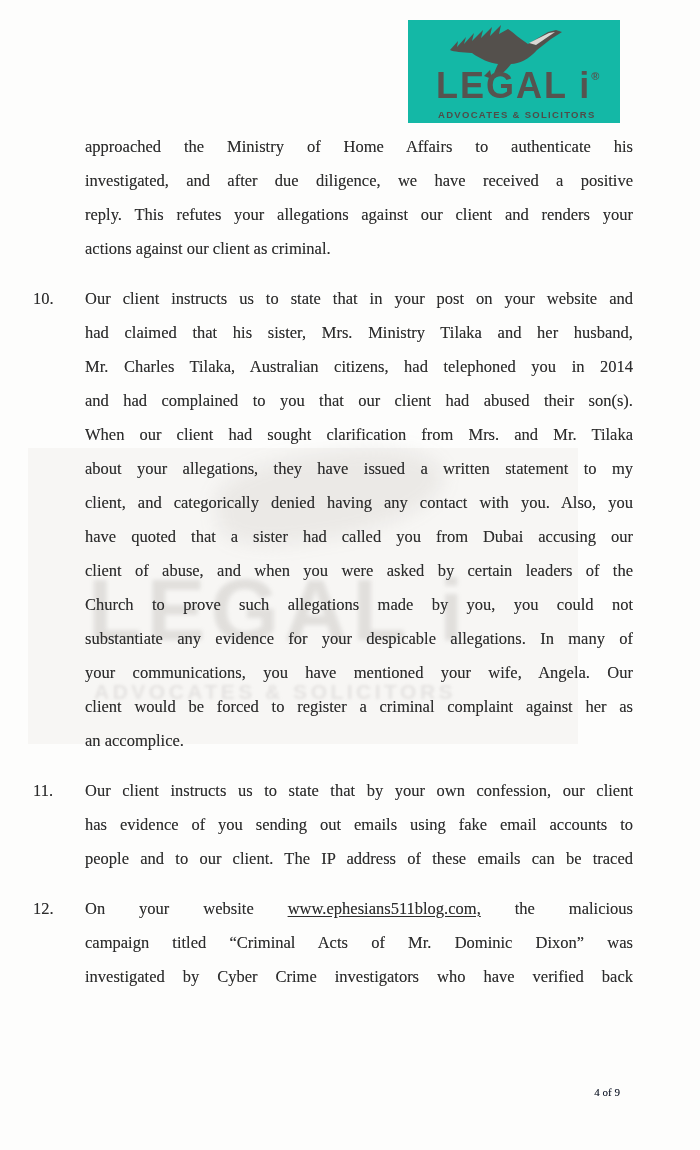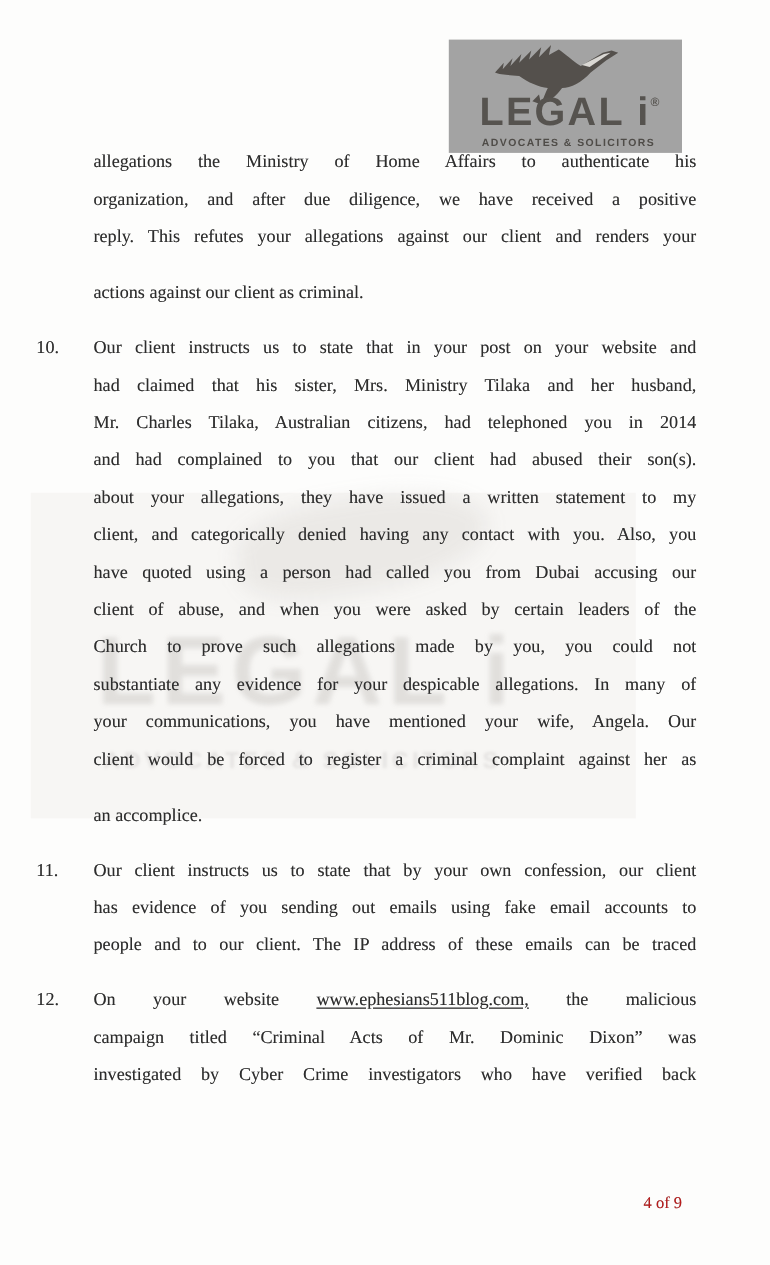--- a/index.html
+++ b/index.html
@@ -35,22 +35,22 @@
     position:absolute;left:94px;top:680px;
     font-family:"Liberation Sans", sans-serif;font-weight:700;
     font-size:21px;letter-spacing:3.5px;
     color:rgba(110,104,98,0.13);
     filter:blur(1.6px);
     white-space:nowrap;
   }
 
   
   .logo{
-    position:absolute;left:408px;top:36px;width:212px;height:103px;
-    background:#a3a3a3;
+    position:absolute;left:408px;top:20px;width:212px;height:103px;
+    background:#14b8a6;
     filter:blur(0.3px);
   }
   .logo-eagle{position:absolute;left:36px;top:0px;}
   .logo-word{
     position:absolute;left:28px;top:48px;
     font-family:"Liberation Sans", sans-serif;font-weight:700;
     font-size:36px;line-height:1;letter-spacing:2px;
     color:#56534f;white-space:nowrap;
   }
   .logo-reg{
@@ -75,26 +75,26 @@
   .num{
     font-size:16.5px;line-height:34px;
     text-shadow:0 0 .5px rgba(45,45,45,.45);
   }
   .line{
     font-size:16.5px;line-height:34px;height:34px;
     text-align:justify;text-align-last:justify;
     overflow:hidden;
     text-shadow:0 0 .5px rgba(45,45,45,.45);
   }
-  .line.flush-left{text-align:right;text-align-last:left;margin-top:17px;}
+  .line.flush-left{text-align:right;text-align-last:left;}
   .doclink{text-decoration:underline;text-underline-offset:2px;font-family:Liberation Serif, serif;}
 
   .page-number{
     position:absolute;top:1086px;right:80px;
-    font-size:15px;color:#b91c1c;
+    font-size:11px;color:#0f172a;
     text-shadow:0 0 .5px rgba(45,45,45,.45);
   }
 </style>
 </head>
 <body>
 
 <div class="page">
 
   <div class="scan-band"></div>
   <div class="wm-eagle"></div>
@@ -119,36 +119,37 @@
     </div>
     <div class="logo-word"><span>LEGAL i</span><span class="logo-reg">®</span></div>
     <div class="logo-tagline">ADVOCATES &amp; SOLICITORS</div>
   </div>
 
   <div class="content">
     <div>
         <div class="para">
           <div class="num"></div>
           <div class="lines">
-            <div class="line">allegations the Ministry of Home Affairs to authenticate his</div>
-            <div class="line">organization, and after due diligence, we have received a positive</div>
+            <div class="line">approached the Ministry of Home Affairs to authenticate his</div>
+            <div class="line">investigated, and after due diligence, we have received a positive</div>
             <div class="line">reply. This refutes your allegations against our client and renders your</div>
             <div class="line flush-left">actions against our client as criminal.</div>
           </div>
         </div>
         <div class="para">
           <div class="num">10.</div>
           <div class="lines">
             <div class="line">Our client instructs us to state that in your post on your website and</div>
             <div class="line">had claimed that his sister, Mrs. Ministry Tilaka and her husband,</div>
             <div class="line">Mr. Charles Tilaka, Australian citizens, had telephoned you in 2014</div>
             <div class="line">and had complained to you that our client had abused their son(s).</div>
+            <div class="line">When our client had sought clarification from Mrs. and Mr. Tilaka</div>
             <div class="line">about your allegations, they have issued a written statement to my</div>
             <div class="line">client, and categorically denied having any contact with you. Also, you</div>
-            <div class="line">have quoted using a person had called you from Dubai accusing our</div>
+            <div class="line">have quoted that a sister had called you from Dubai accusing our</div>
             <div class="line">client of abuse, and when you were asked by certain leaders of the</div>
             <div class="line">Church to prove such allegations made by you, you could not</div>
             <div class="line">substantiate any evidence for your despicable allegations. In many of</div>
             <div class="line">your communications, you have mentioned your wife, Angela. Our</div>
             <div class="line">client would be forced to register a criminal complaint against her as</div>
             <div class="line flush-left">an accomplice.</div>
           </div>
         </div>
         <div class="para">
           <div class="num">11.</div>

